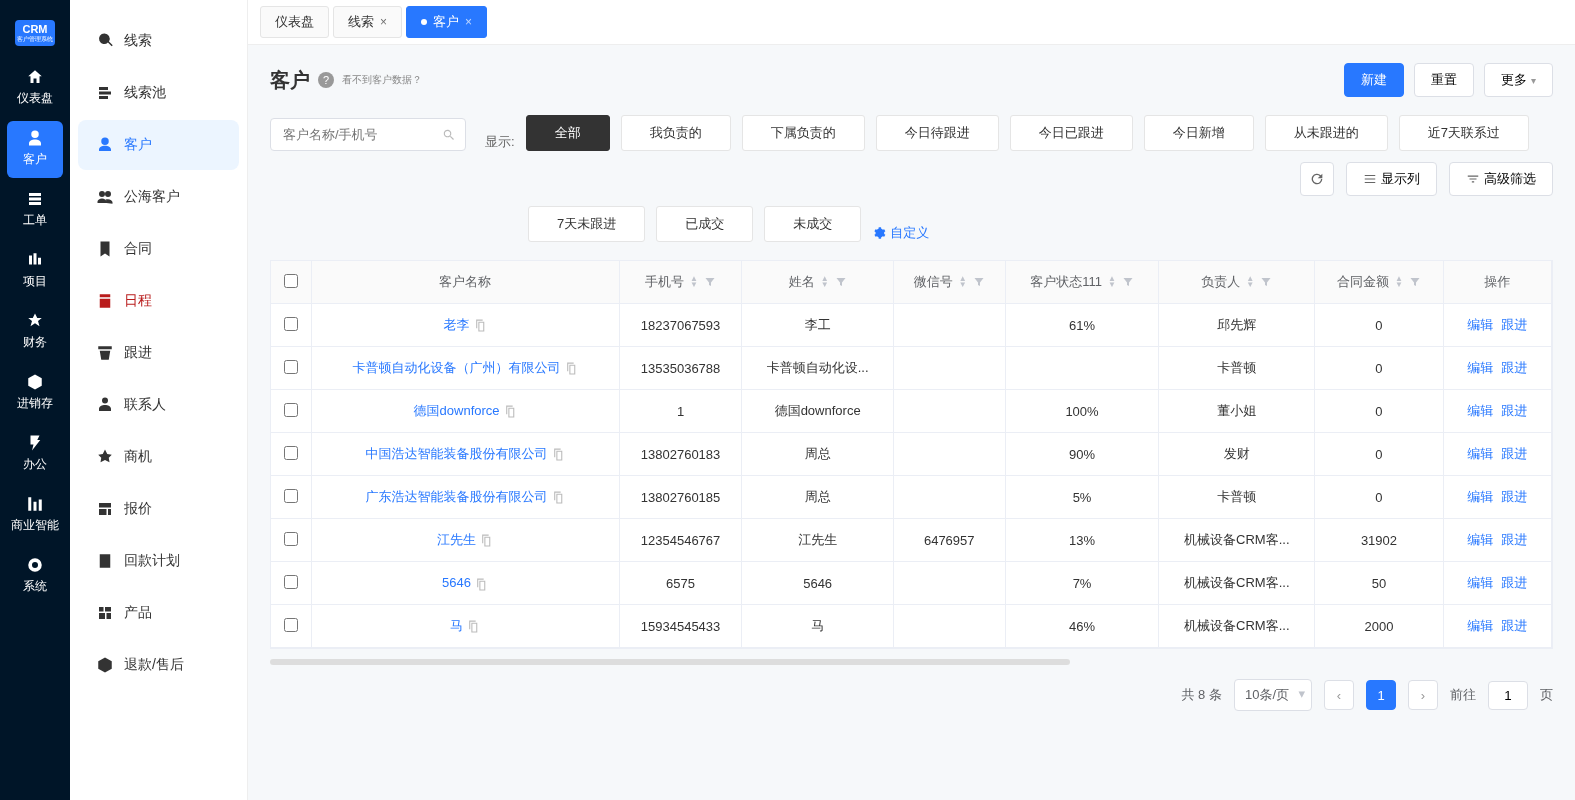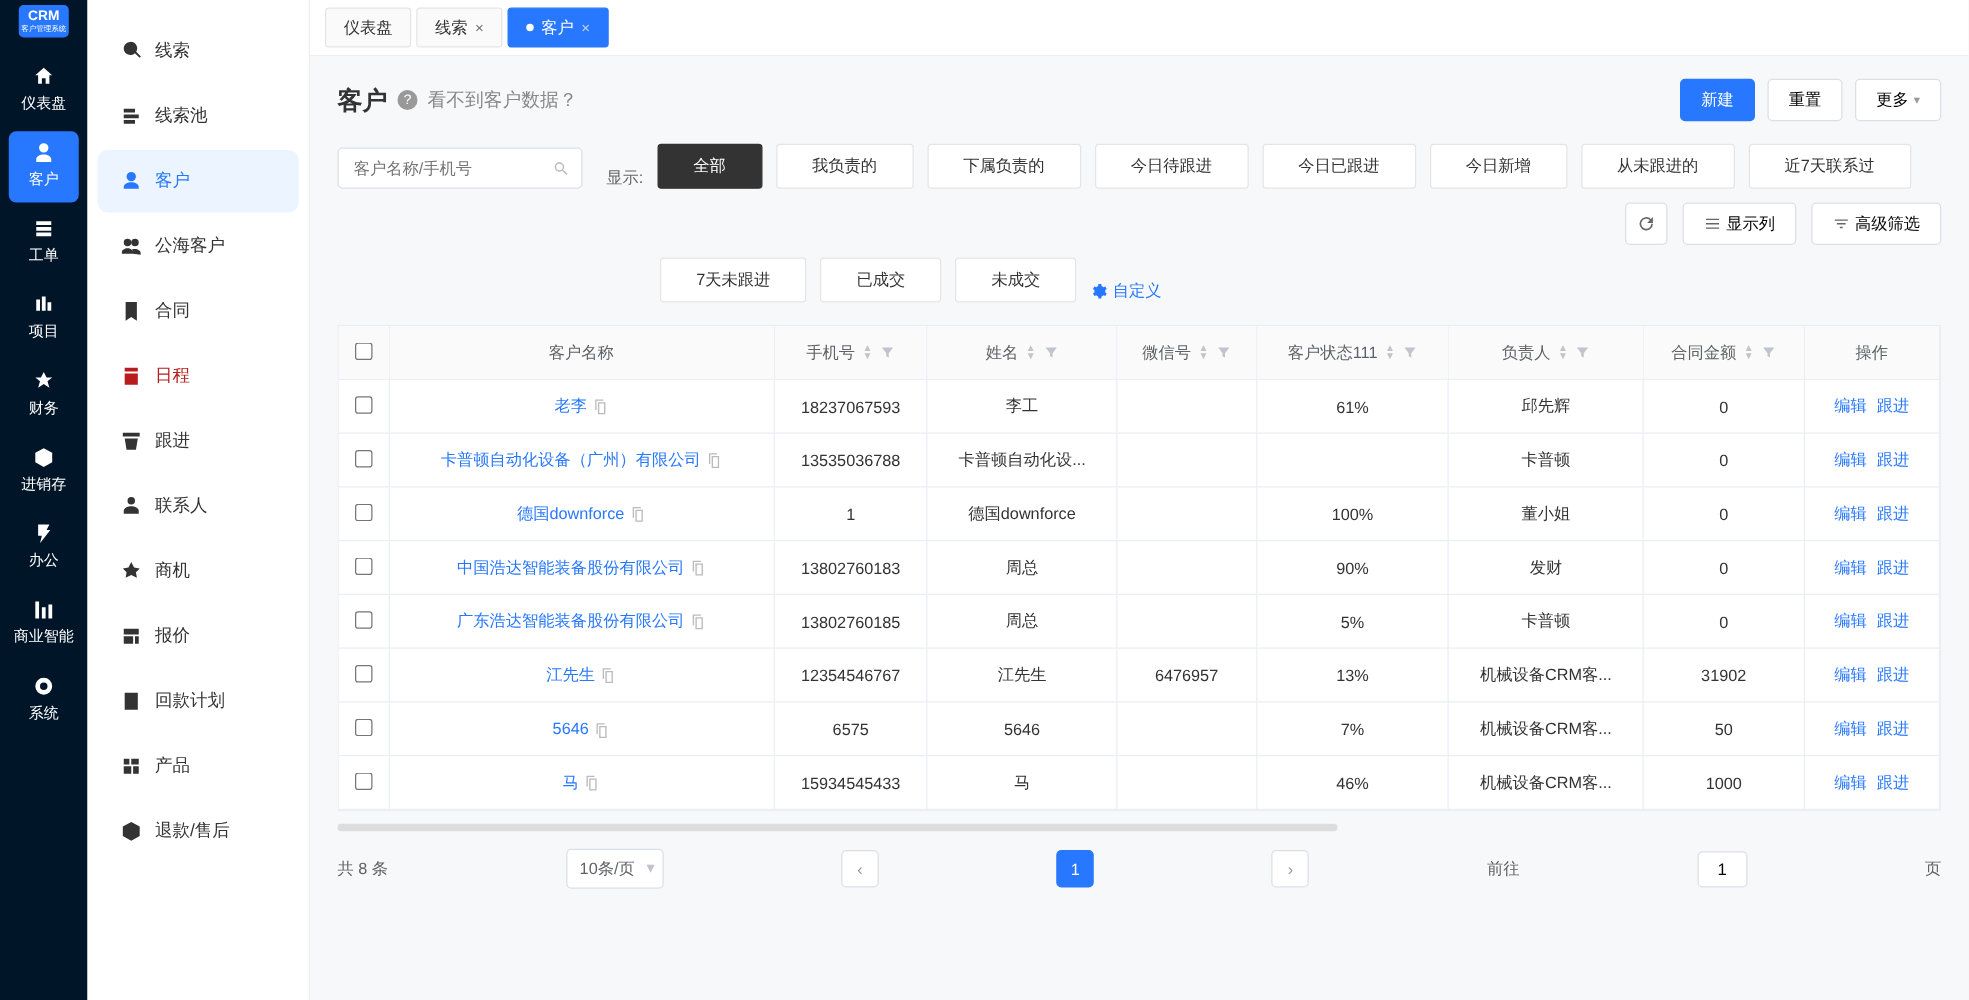--- a/index.html
+++ b/index.html
@@ -1,18 +1,18 @@
 <!DOCTYPE html>
 <html><head>
 <meta charset="utf-8">
 <style>
 * { margin:0; padding:0; box-sizing:border-box; font-family:-apple-system,"PingFang SC","Microsoft YaHei",sans-serif; }
 body { background:#f5f5f5; color:#333; font-size:13px; overflow:hidden; }
 .app { display:flex; height:800px; width:1575px; }
-.nav-rail { width:70px; background:#001528; color:#fff; display:flex; flex-direction:column; align-items:center; padding-top:4px; }
+.nav-rail { width:70px; background:#001528; color:#fff; display:flex; flex-direction:column; align-items:center; padding-top:20px; }
 .nav-logo { width:40px; height:26px; background:#2878ff; border-radius:4px; font-size:10px; display:flex; flex-direction:column; align-items:center; justify-content:center; margin-bottom:10px; }
 .nav-logo .t { font-size:11px; font-weight:bold; }
 .nav-logo .s { font-size:6px; }
 .nav-item { width:56px; padding:8px 0 10px; display:flex; flex-direction:column; align-items:center; gap:4px; font-size:12px; cursor:pointer; margin:4px 0; border-radius:6px; }
 .nav-item.active { background:#2878ff; }
 .nav-item svg { width:18px; height:18px; fill:#fff; }
 .sub-nav { width:178px; background:#fff; border-right:1px solid #eee; padding-top:14px; }
 .sub-item { display:flex; align-items:center; gap:10px; padding:16px 18px; cursor:pointer; color:#333; font-size:14px; border-radius:8px; margin:2px 8px; }
 .sub-item.active { background:#ecf5ff; color:#2878ff; }
 .sub-item.alt-active { color:#b91c1c; }
@@ -20,21 +20,21 @@
 .main { flex:1; background:#f6f8fa; display:flex; flex-direction:column; overflow:hidden; }
 .tabs { background:#fff; padding:6px 12px; display:flex; gap:4px; border-bottom:1px solid #eee; }
 .tab { padding:6px 14px; font-size:13px; border:1px solid #e5e5e5; border-radius:3px; display:flex; align-items:center; gap:6px; cursor:pointer; background:#fafafa; }
 .tab.active { background:#2878ff; color:#fff; border-color:#2878ff; }
 .tab-close { font-size:12px; opacity:.7; }
 .tab-dot { width:6px; height:6px; border-radius:50%; background:#fff; display:inline-block; }
 .page-header { display:flex; align-items:center; justify-content:space-between; padding:18px 22px 10px; }
 .page-title-wrap { display:flex; align-items:center; gap:8px; }
 .page-title { font-size:20px; font-weight:600; }
 .help-icon { width:16px; height:16px; border-radius:50%; background:#999; color:#fff; font-size:11px; display:flex; align-items:center; justify-content:center; }
-.hint { color:#888; font-size:15px; }
+.hint { color:#888; font-size:10px; }
 .header-actions { display:flex; gap:10px; }
 .btn { padding:7px 16px; border-radius:4px; border:1px solid #dcdfe6; background:#fff; cursor:pointer; font-size:13px; display:flex; align-items:center; gap:4px; }
 .btn-primary { background:#2878ff; color:#fff; border-color:#2878ff; }
 .toolbar { padding:8px 22px 14px; }
 .toolbar-row { display:flex; align-items:flex-end; gap:11px; flex-wrap:wrap; }
 .toolbar-row + .toolbar-row { margin-top:10px; }
 .search-box { width:196px; padding:8px 30px 8px 12px; border:1px solid #dcdfe6; border-radius:4px; background:#fff; position:relative; font-size:13px; }
 .search-wrap { position:relative; }
 .search-wrap svg { position:absolute; right:10px; top:50%; transform:translateY(-50%); width:14px; height:14px; fill:#bbb; }
 .filter-label { color:#666; margin-left:8px; }
@@ -49,21 +49,21 @@
 th,td { padding:12px 8px; border-bottom:1px solid #ebeef5; border-right:1px solid #ebeef5; text-align:center; font-size:13px; white-space:nowrap; }
 th { background:#fafafa; font-weight:500; color:#606266; position:relative; }
 .th-inner { display:flex; align-items:center; justify-content:center; gap:6px; }
 .sort-icons { display:flex; flex-direction:column; line-height:6px; font-size:8px; color:#c0c4cc; }
 .filter-icon { width:12px; height:12px; fill:#c0c4cc; cursor:pointer; }
 td.link { color:#2878ff; cursor:pointer; }
 td.actions { color:#2878ff; }
 td.actions span { cursor:pointer; margin:0 4px; }
 .copy-icon { width:13px; height:13px; fill:#bbb; margin-left:4px; vertical-align:middle; }
 input[type=checkbox] { width:14px; height:14px; }
-.pagination { display:flex; align-items:center; justify-content:space-between; gap:12px; padding:14px 22px; font-size:13px; color:#606266; }
+.pagination { display:flex; align-items:center; justify-content:flex-end; gap:12px; padding:14px 22px; font-size:13px; color:#606266; }
 .page-select { padding:6px 22px 6px 10px; border:1px solid #dcdfe6; border-radius:4px; background:#fff; cursor:pointer; position:relative; }
 .page-select:after { content:"▾"; position:absolute; right:6px; color:#c0c4cc; }
 .page-btn { width:30px; height:30px; border:1px solid #dcdfe6; border-radius:4px; background:#fff; display:flex; align-items:center; justify-content:center; cursor:pointer; color:#999; }
 .page-btn.active { background:#2878ff; color:#fff; border-color:#2878ff; }
 .page-input { width:40px; padding:6px; border:1px solid #dcdfe6; border-radius:4px; text-align:center; }
 .row-indent { margin-left:auto; height:6px; background:#ddd; border-radius:3px; margin:6px 22px 0; width:800px; }
 </style>
 </head>
 <body>
 
@@ -450,21 +450,21 @@
             <tr>
               <td><input type="checkbox" style=""></td>
               <td class="link">马<svg class="copy-icon" viewBox="0 0 24 24">
                   <path d="M16 1H4v16h2V3h10zm3 4H8v18h11zM10 21V7h7v14z"></path>
                 </svg></td>
               <td>15934545433</td>
               <td>马</td>
               <td></td>
               <td>46%</td>
               <td>机械设备CRM客...</td>
-              <td>1000</td>
+              <td>2000</td>
               <td class="actions"><span>编辑</span><span>跟进</span></td>
             </tr>
           </tbody>
       </table>
     </div>
     <div class="row-indent"></div>
 
     <div class="pagination">
       <span>共 8 条</span>
       <div class="page-select">10条/页</div>

